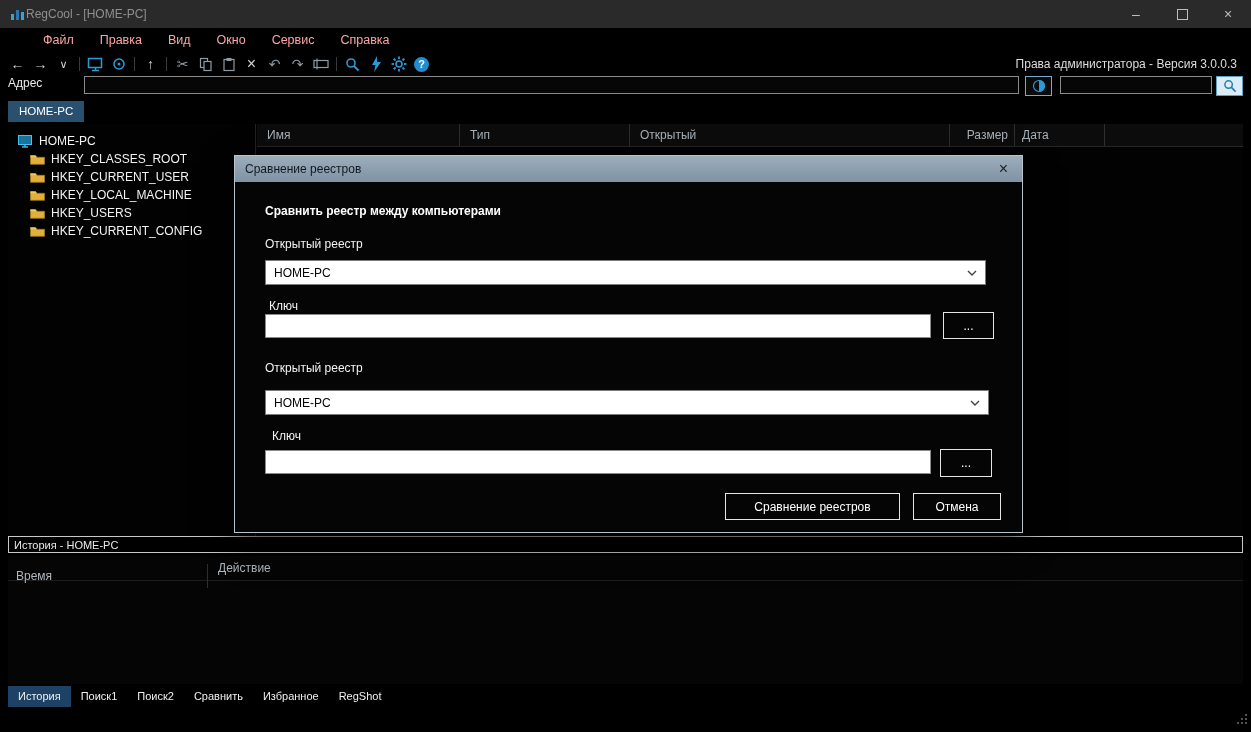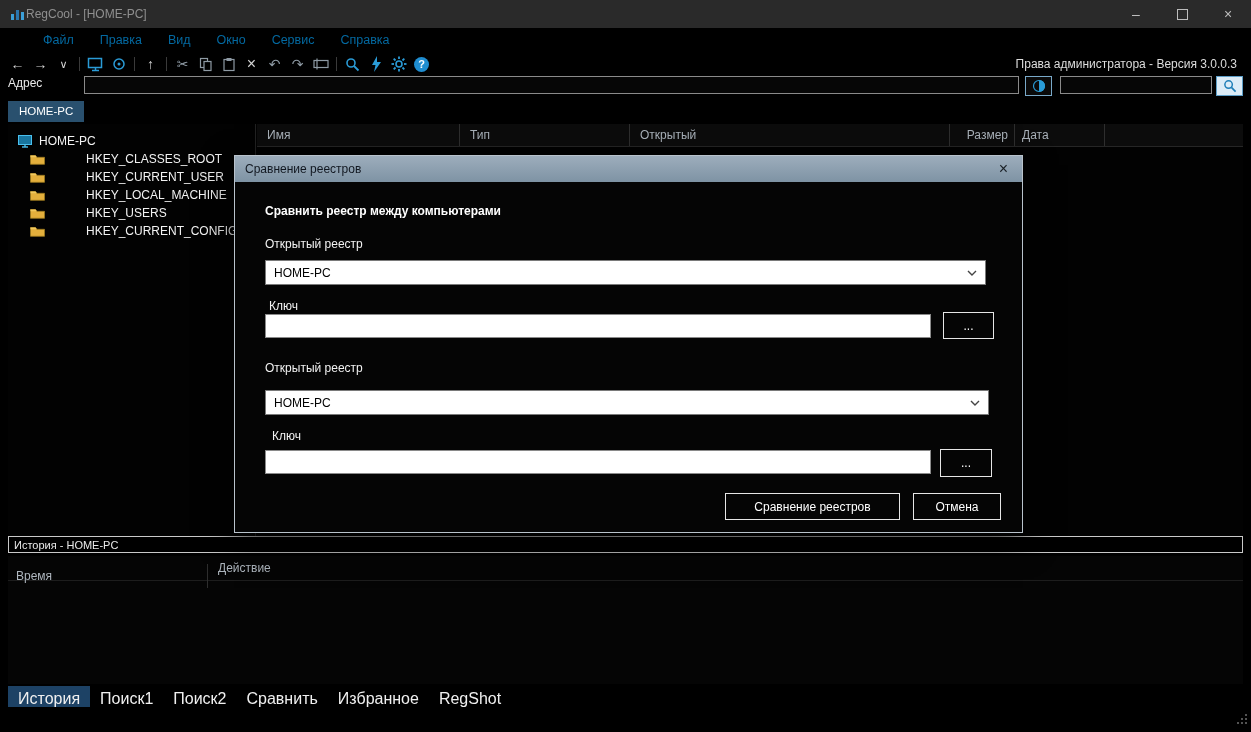--- a/index.html
+++ b/index.html
@@ -9,21 +9,21 @@
   }
   
   .titlebar{position:absolute;left:0;top:0;width:100%;height:28px;background:#2a2a2a;display:flex;align-items:center;box-sizing:border-box;}
   .app-icon{margin-left:10px;display:flex;}
   .title-text{margin-left:0;color:#8f8f8f;font-size:12px;}
   .win-controls{margin-left:auto;display:flex;height:100%;}
   .win-btn{width:46px;height:100%;display:flex;align-items:center;justify-content:center;color:#bdbdbd;font-size:14px;cursor:default;}
   .max-box{width:9px;height:9px;border:1px solid #bdbdbd;display:inline-block;}
   
   .menubar{position:absolute;left:0;top:28px;width:100%;height:24px;background:#000;display:flex;align-items:center;padding-left:30px;box-sizing:border-box;}
-  .menu-item{color:#0369a1;font-size:12.5px;padding:0 13px;text-align:center;}
+  .menu-item{color:#fca5a5;font-size:12.5px;padding:0 13px;text-align:center;}
   
   .toolbar{position:absolute;left:0;top:52px;width:100%;height:24px;background:#000;display:flex;align-items:center;padding-left:6px;box-sizing:border-box;}
   .tb-btn{min-width:23px;height:20px;display:flex;align-items:center;justify-content:center;font-size:14px;color:#d5d5d5;}
   .tb-btn.gray{color:#8e9aa4;}
   .tb-btn.small{font-size:11px;}
   .tb-sep{width:1px;height:14px;background:#3a3a3a;margin:0 4px;}
   .admin-text{margin-left:auto;margin-right:14px;color:#dcdcdc;font-size:12px;}
   
   .addressbar{position:absolute;left:0;top:76px;width:100%;height:25px;display:flex;align-items:flex-start;padding:0 8px;box-sizing:border-box;}
   .addr-label{color:#eaeaea;font-size:12px;width:76px;}
@@ -33,42 +33,42 @@
   .quick-search{width:152px;margin-left:8px;}
   .search-btn{width:27px;height:20px;margin-left:4px;background:#dcecf7;border:1px solid #5d9ec7;display:flex;align-items:center;justify-content:center;box-sizing:border-box;}
   
   .tabrow{position:absolute;left:8px;top:101px;height:21px;display:flex;}
   .tab-top{background:#29506e;color:#fff;font-size:11.5px;padding:4px 11px 3px;}
   
   .main{position:absolute;left:8px;top:124px;width:1235px;height:412px;background:#020202;}
   .tree-panel{position:absolute;left:0;top:0;width:248px;height:100%;border-right:1px solid #222;box-sizing:border-box;padding-top:8px;}
   .tree-row{display:flex;align-items:center;height:18px;color:#f2f2f2;font-size:12px;}
   .tree-row.root{padding-left:10px;}
-  .tree-row.child{padding-left:22px;gap:35px;}
+  .tree-row.child{padding-left:22px;}
   .tree-row .lbl{margin-left:6px;}
   .list-panel{position:absolute;left:249px;top:0;right:0;height:100%;}
   .list-header{display:flex;height:22px;background:#0c0c0c;border-bottom:1px solid #262626;color:#a9b1b9;font-size:12px;}
   .col{display:flex;align-items:center;padding-left:10px;border-right:1px solid #2e2e2e;box-sizing:border-box;height:100%;}
   .col.c-name{width:203px;}
   .col.c-type{width:170px;}
   .col.c-value{width:320px;}
   .col.c-size{width:65px;justify-content:flex-end;padding-right:6px;padding-left:0;}
   .col.c-date{width:90px;padding-left:7px;}
   .col.c-fill{flex:1;border-right:none;}
   
   .history-label-bar{position:absolute;left:8px;top:536px;width:1235px;height:17px;border:1px solid #c9c9c9;box-sizing:border-box;display:flex;align-items:center;background:#000;}
   .history-label-bar span{color:#eaeaea;font-size:11px;padding-left:5px;}
   .history-table{position:absolute;left:8px;top:556px;width:1235px;height:128px;background:#050505;}
   .history-header{display:flex;height:24px;color:#aeb6be;font-size:12px;border-bottom:1px solid #1d1d1d;}
   .h-col{display:flex;align-items:center;height:100%;box-sizing:border-box;}
   .h-time{width:200px;padding-left:8px;border-right:1px solid #2e2e2e;margin-top:8px;}
   .h-action{padding-left:10px;}
   
   .bottom-tabs{position:absolute;left:8px;top:686px;height:21px;display:flex;}
-  .btab{color:#f0f0f0;font-size:16px;padding:4px 10px 3px;}
+  .btab{color:#f0f0f0;font-size:11px;padding:4px 10px 3px;}
   .btab.active{background:#1d4265;}
   .resize-grip{position:absolute;right:3px;bottom:3px;}
   
   .dialog{position:absolute;left:234px;top:155px;width:789px;height:378px;background:#050505;border:1px solid #b9c3cc;box-shadow:0 10px 30px rgba(0,0,0,.75);box-sizing:border-box;z-index:10;}
   .dialog-titlebar{height:26px;background:linear-gradient(180deg,#9dadbc,#7e93a4);display:flex;align-items:center;padding:0 10px;box-sizing:border-box;}
   .dialog-title{color:#121821;font-size:12px;}
   .dialog-close{margin-left:auto;color:#1a2026;font-size:16px;line-height:16px;padding:0 4px;}
   .dialog-body{position:relative;height:calc(100% - 26px);}
   .dlg-heading{position:absolute;left:30px;top:22px;color:#fff;font-size:12px;font-weight:bold;}
   .dlg-label{position:absolute;color:#f2f2f2;font-size:12px;}

